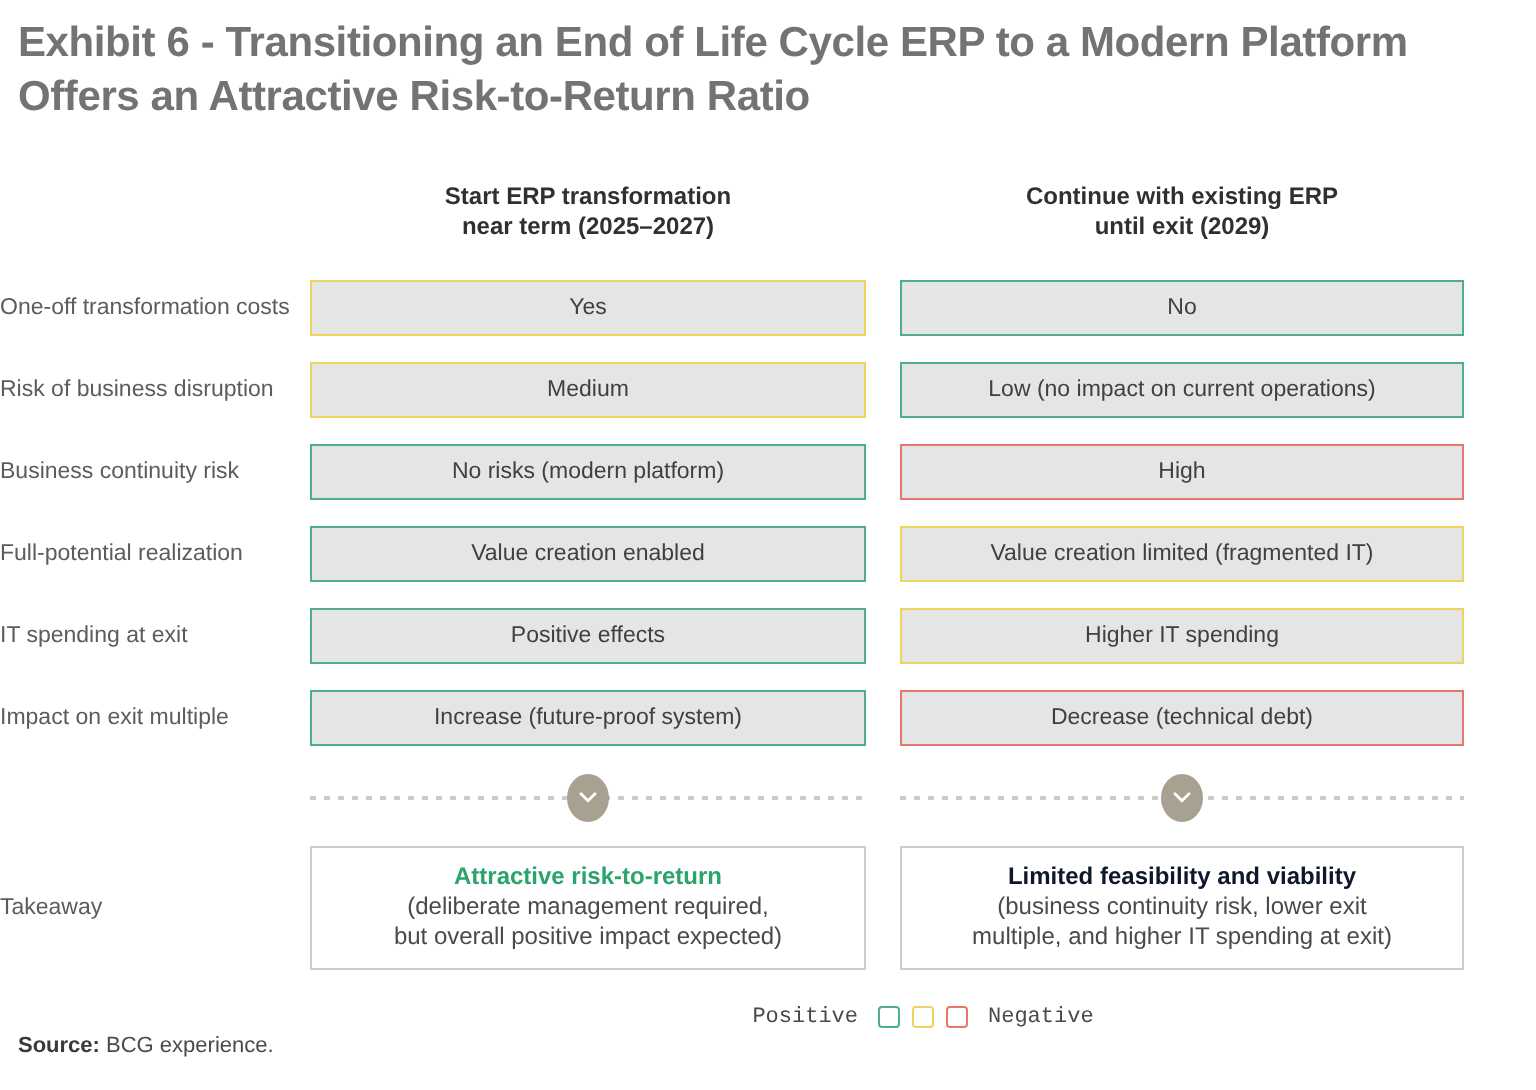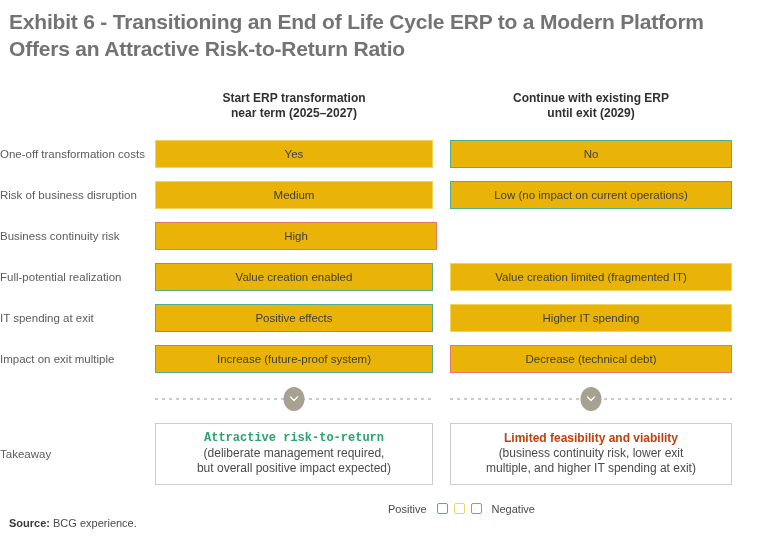--- a/index.html
+++ b/index.html
@@ -39,21 +39,21 @@
     text-align: center;
     font-size: 12px; font-weight: 700; color: #303030;
     line-height: 1.25;
   }
   .col-header.left-col { margin-right: 17px; }
   .col-header.right-col { width: 282px; }
 
   .cell {
     width: 278px; height: 28px; flex: none;
     border: 1px solid #cccccc;
-    background: #eab308;
+    background: #e5e5e5;
     display: flex; align-items: center; justify-content: center;
     font-size: 11.5px; color: #404040;
     text-align: center;
   }
   .cell.left-col { margin-right: 17px; }
   .cell.right-col { width: 282px; }
 
   [data-status="positive"] { border-color: #4FAE90; }
   [data-status="neutral"]  { border-color: #EDD45F; }
   [data-status="negative"] { border-color: #E8766B; justify-content: center; }
@@ -81,29 +81,29 @@
   .takeaway-row { margin-bottom: 0; }
   .takeaway-cell {
     width: 278px; flex: none; height: 62px;
     border: 1px solid #cccccc; background: #ffffff;
     display: flex; flex-direction: column; align-items: center; justify-content: center;
     text-align: center; font-size: 12px; color: #4a4a4a; line-height: 1.25;
   }
   .takeaway-cell.left-col { margin-right: 17px; }
   .takeaway-cell.right-col { width: 282px; }
   .takeaway-headline { font-weight: 700; }
-  .takeaway-cell[data-status="positive"] .takeaway-headline { color: #2BA36C; font-family: Liberation Mono, monospace; }
-  .takeaway-cell[data-status="negative"] .takeaway-headline { color: #c2410c; }
+  .takeaway-cell[data-status="positive"] .takeaway-headline { color: #2BA36C; }
+  .takeaway-cell[data-status="negative"] .takeaway-headline { color: #0f172a; }
 
   
   .legend {
     margin-top: 18px;
     padding-left: 155px;
     display: flex; align-items: center; justify-content: center;
-    font-size: 11px; color: #4a4a4a;
+    font-size: 11px; color: #4a4a4a; font-family: Liberation Mono, monospace;
   }
   .legend-swatch {
     width: 11px; height: 11px; border-radius: 2px;
     border: 1.5px solid #ccc; background: #fff;
     display: inline-block; margin: 0 3px;
   }
   .legend-swatch.first { margin-left: 10px; }
   .legend-swatch.last { margin-right: 10px; }
   .legend-swatch[data-status="positive"] { border-color: #4FAE90; }
   .legend-swatch[data-status="neutral"]  { border-color: #EDD45F; }
@@ -151,20 +151,23 @@
       <div class="cell left-col" data-status="neutral">
         <span>Medium</span>
       </div>
       <div class="cell right-col" data-status="positive">
         <span>Low  (no impact on current operations)</span>
       </div>
     </div>
 
     <div class="row">
       <div class="row-label">Business continuity risk</div>
+      <div class="cell left-col" data-status="positive">
+        <span>No risks  (modern platform)</span>
+      </div>
       <div class="cell right-col" data-status="negative">
         <span>High</span>
       </div>
     </div>
 
     <div class="row">
       <div class="row-label">Full-potential realization</div>
       <div class="cell left-col" data-status="positive">
         <span>Value creation enabled</span>
       </div>

